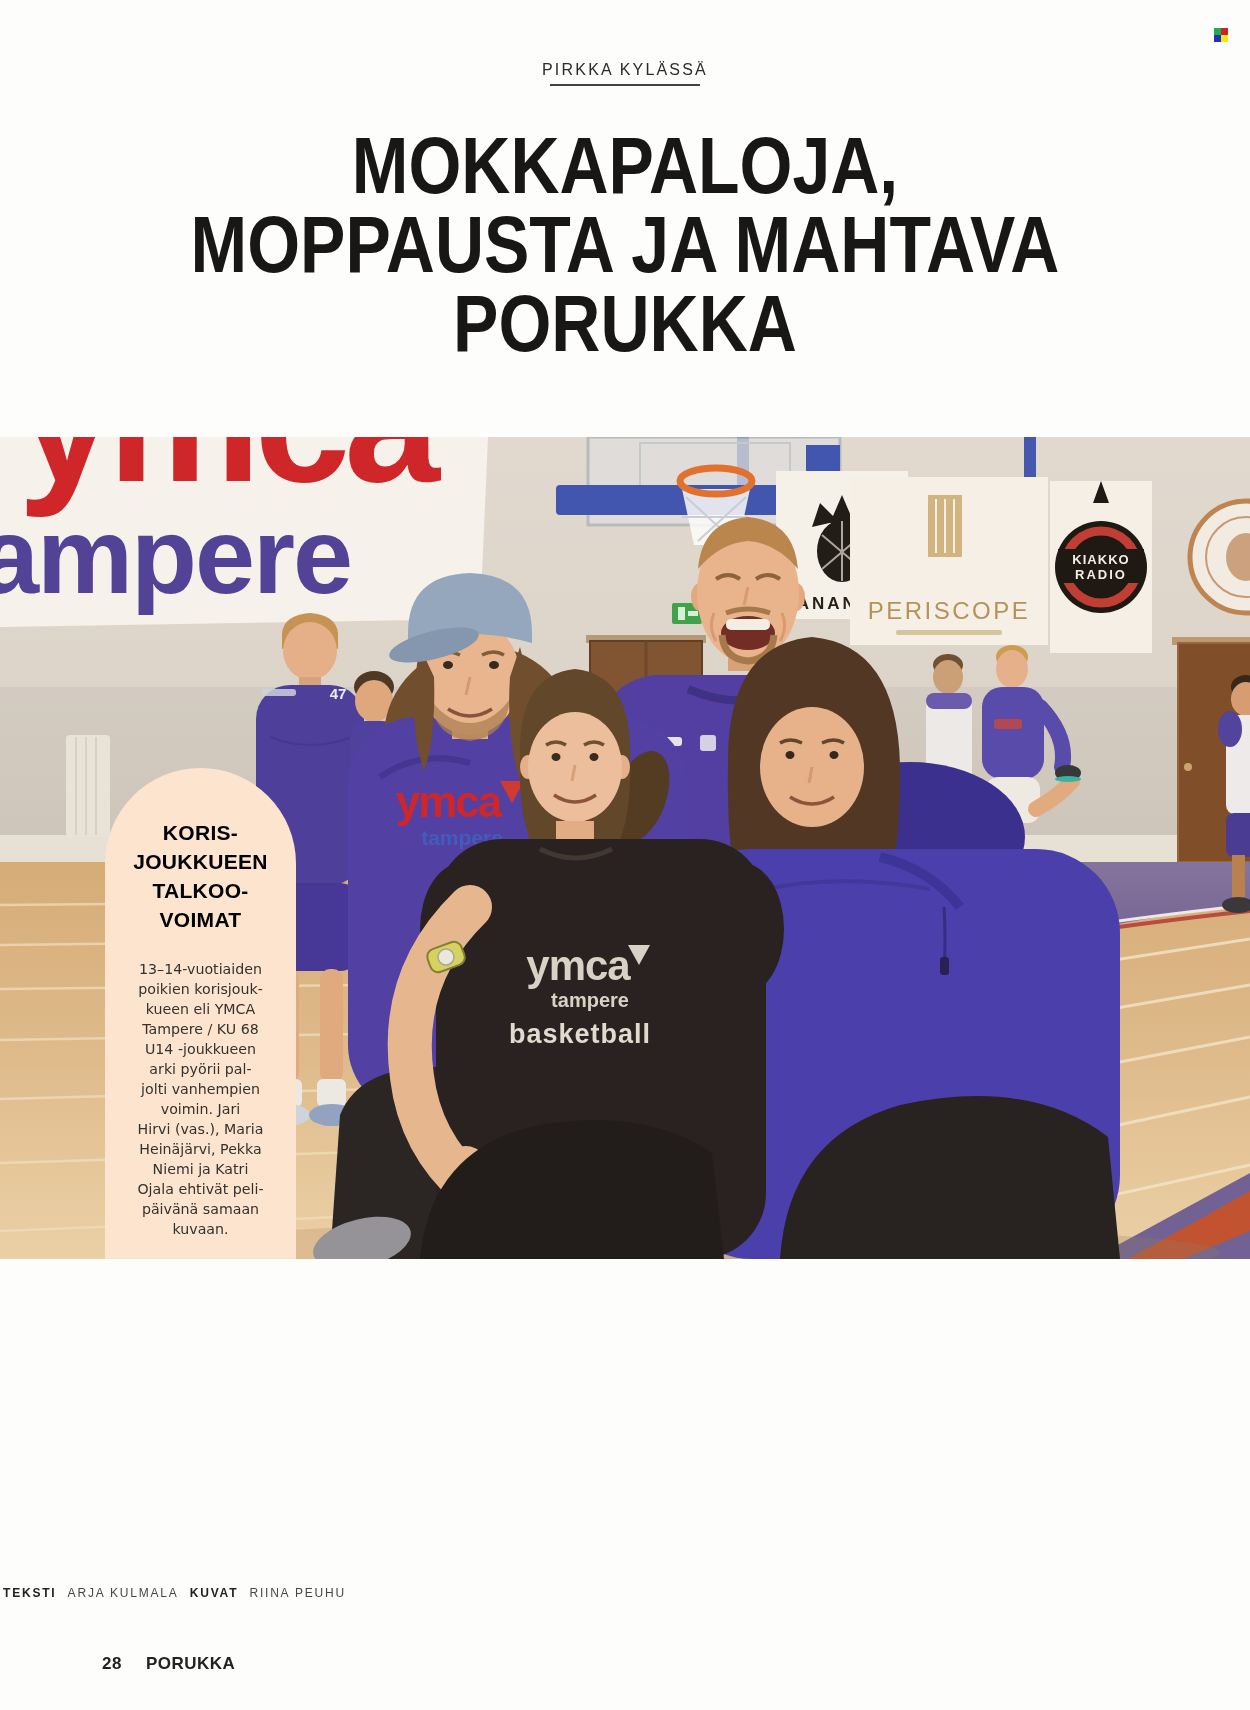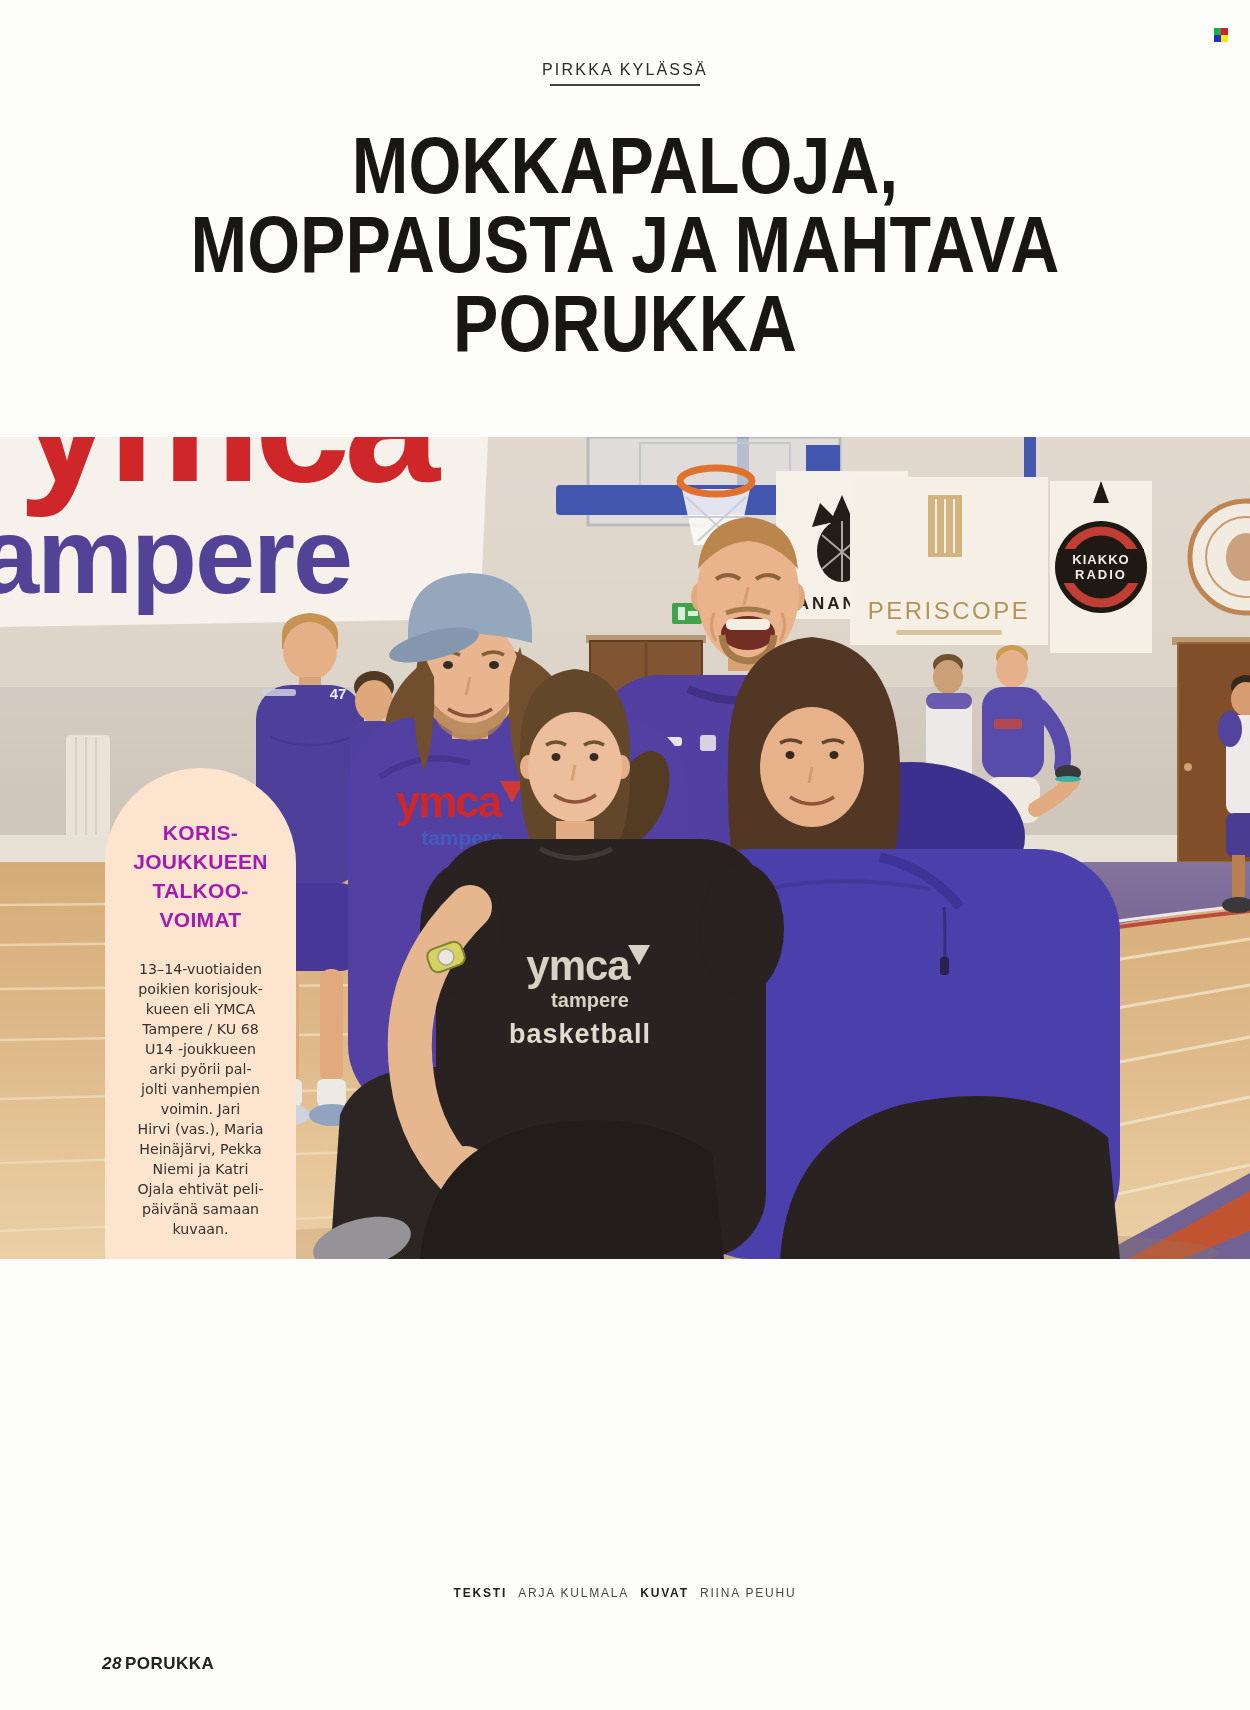--- a/index.html
+++ b/index.html
@@ -22,39 +22,39 @@
 
   
   .photo{position:absolute;top:437px;left:0;width:1250px;height:822px;}
   .photo svg{display:block;}
   svg text{font-family:"Liberation Sans",sans-serif;}
 
   
   .infocard{position:absolute;left:105px;top:768px;width:191px;height:491px;
             border-radius:96px 96px 0 0;z-index:5;text-align:center;box-sizing:border-box;}
   .infocard-heading{margin:50px 6px 0;font-size:21px;line-height:29px;font-weight:bold;
-                    color:#a21caf;letter-spacing:.3px;white-space:pre-line;}
+                    color:#000000;letter-spacing:.3px;white-space:pre-line;}
   .infocard-body{margin:25px 9px 0;font-family:"DejaVu Sans",sans-serif;font-weight:normal;
                  font-size:14.2px;line-height:20px;color:#35312d;white-space:pre-line;}
 
   
   .intro{position:absolute;top:1306px;left:0;right:0;text-align:center;
          font-family:"Liberation Serif",serif;font-weight:bold;font-size:37px;
          line-height:46.5px;color:#1d1a18;letter-spacing:.5px;white-space:pre-line;}
 
   
-  .byline{position:absolute;top:1586px;left:0;right:0;text-align:center;
+  .byline{position:absolute;top:1586px;left:0;right:0;
           font-size:12px;letter-spacing:1.8px;color:#4a4642;}
   .byline .lbl{font-weight:bold;color:#242220;margin:0 3px;}
   .byline .name{margin:0 3px;}
 
   
   .footer{position:absolute;left:102px;top:1654px;font-size:17px;font-weight:bold;
           color:#242220;letter-spacing:.5px;}
-  .footer .num{margin-right:3px;font-style:italic;}
+  .footer .num{margin-right:24px;}
 </style>
 </head>
 <body>
 
 <div class="page">
 
   <div class="kicker">PIRKKA KYLÄSSÄ</div>
   <div class="kicker-underline"></div>
 
   <svg class="corner-mark" viewBox="0 0 15 15" width="15" height="15">

